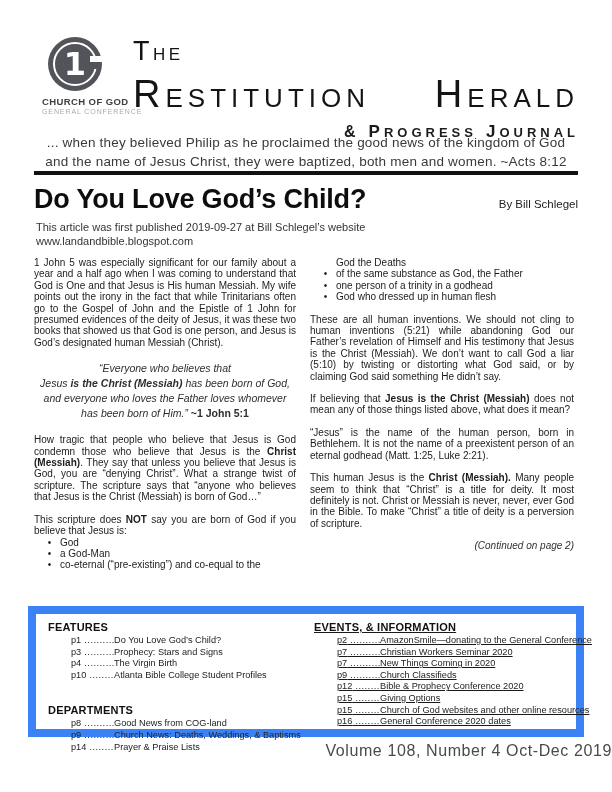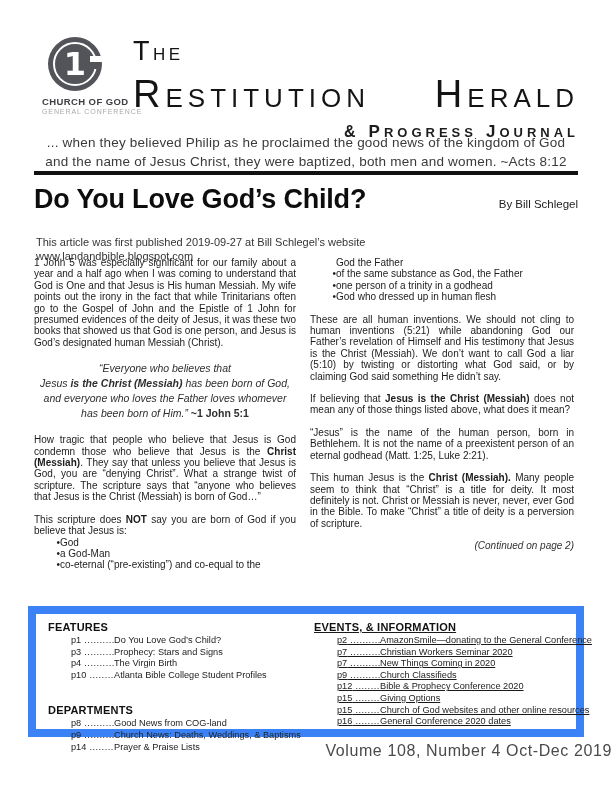--- a/index.html
+++ b/index.html
@@ -29,32 +29,32 @@
 
   .masthead-verse { position: absolute; top: 134px; left: 45px; right: 45px; text-align: center;
     font-size: 13.5px; line-height: 18.5px; color: #3a3a3a; letter-spacing: 0.2px; }
 
   .header-rule { position: absolute; top: 171px; left: 34px; right: 34px; height: 4px; background: #111; }
 
   
   .headline-row { position: absolute; top: 185px; left: 34px; right: 34px; display: flex; justify-content: space-between; align-items: flex-end; }
   .headline { font-size: 27px; line-height: 28px; font-weight: bold; letter-spacing: -0.2px; color: #0d0d0d; }
   .byline { font-size: 11.5px; color: #222; padding-bottom: 3px; }
-  .pubnote { position: absolute; top: 236px; left: 36px; right: 34px; font-size: 11px; line-height: 13.5px; color: #343434; }
+  .pubnote { position: absolute; top: 221px; left: 36px; right: 34px; font-size: 11px; line-height: 13.5px; color: #343434; }
 
   
   .col { position: absolute; top: 257px; font-size: 10px; line-height: 11.4px; text-align: justify; color: #1c1c1c; }
   .col-left  { left: 34px;  width: 262px; }
   .col-right { left: 310px; width: 264px; }
   .col p { margin-bottom: 11px; }
 
   .scripture { text-align: center; font-style: italic; font-size: 10.5px; line-height: 15px; color: #2e2e2e; margin: 13px 0 13px 0; }
   .scripture .ref { font-style: normal; font-weight: bold; }
 
-  .bullet-row { display: flex; text-align: right; }
+  .bullet-row { display: flex; text-align: center; }
   .bullet-row::before { content: "\2022"; flex: none; width: 21px; padding-left: 5px; }
   .carryover { padding-left: 26px; text-align: left; }
   .after-bullets { margin-top: 11px; }
 
   .continued { text-align: right; font-style: italic; font-size: 10px; color: #333; margin-top: 5px; }
 
   
   .toc-box { position: absolute; left: 28px; right: 28px; top: 606px; height: 131px; border: 8px solid #3b82f6; background: #fff; }
   .toc-col { position: absolute; top: 7px; }
   .toc-col-left { left: 12px; width: 255px; }
@@ -134,21 +134,21 @@
         <div class="bullet-row">
           <span>a God-Man</span>
         </div>
         <div class="bullet-row">
           <span>co-eternal (“pre-existing”) and co-equal to the</span>
         </div>
       </div>
   </div>
 
   <div class="col col-right">
-    <div class="carryover">God the Father</div>
+    <div class="carryover">God the Deaths</div>
     <div>
 
     <div class="bullet-row">
           <span>of the same substance as God, the Father</span>
         </div>
         <div class="bullet-row">
           <span>one person of a trinity in a godhead</span>
         </div>
         <div class="bullet-row">
           <span>God who dressed up in human flesh</span>

